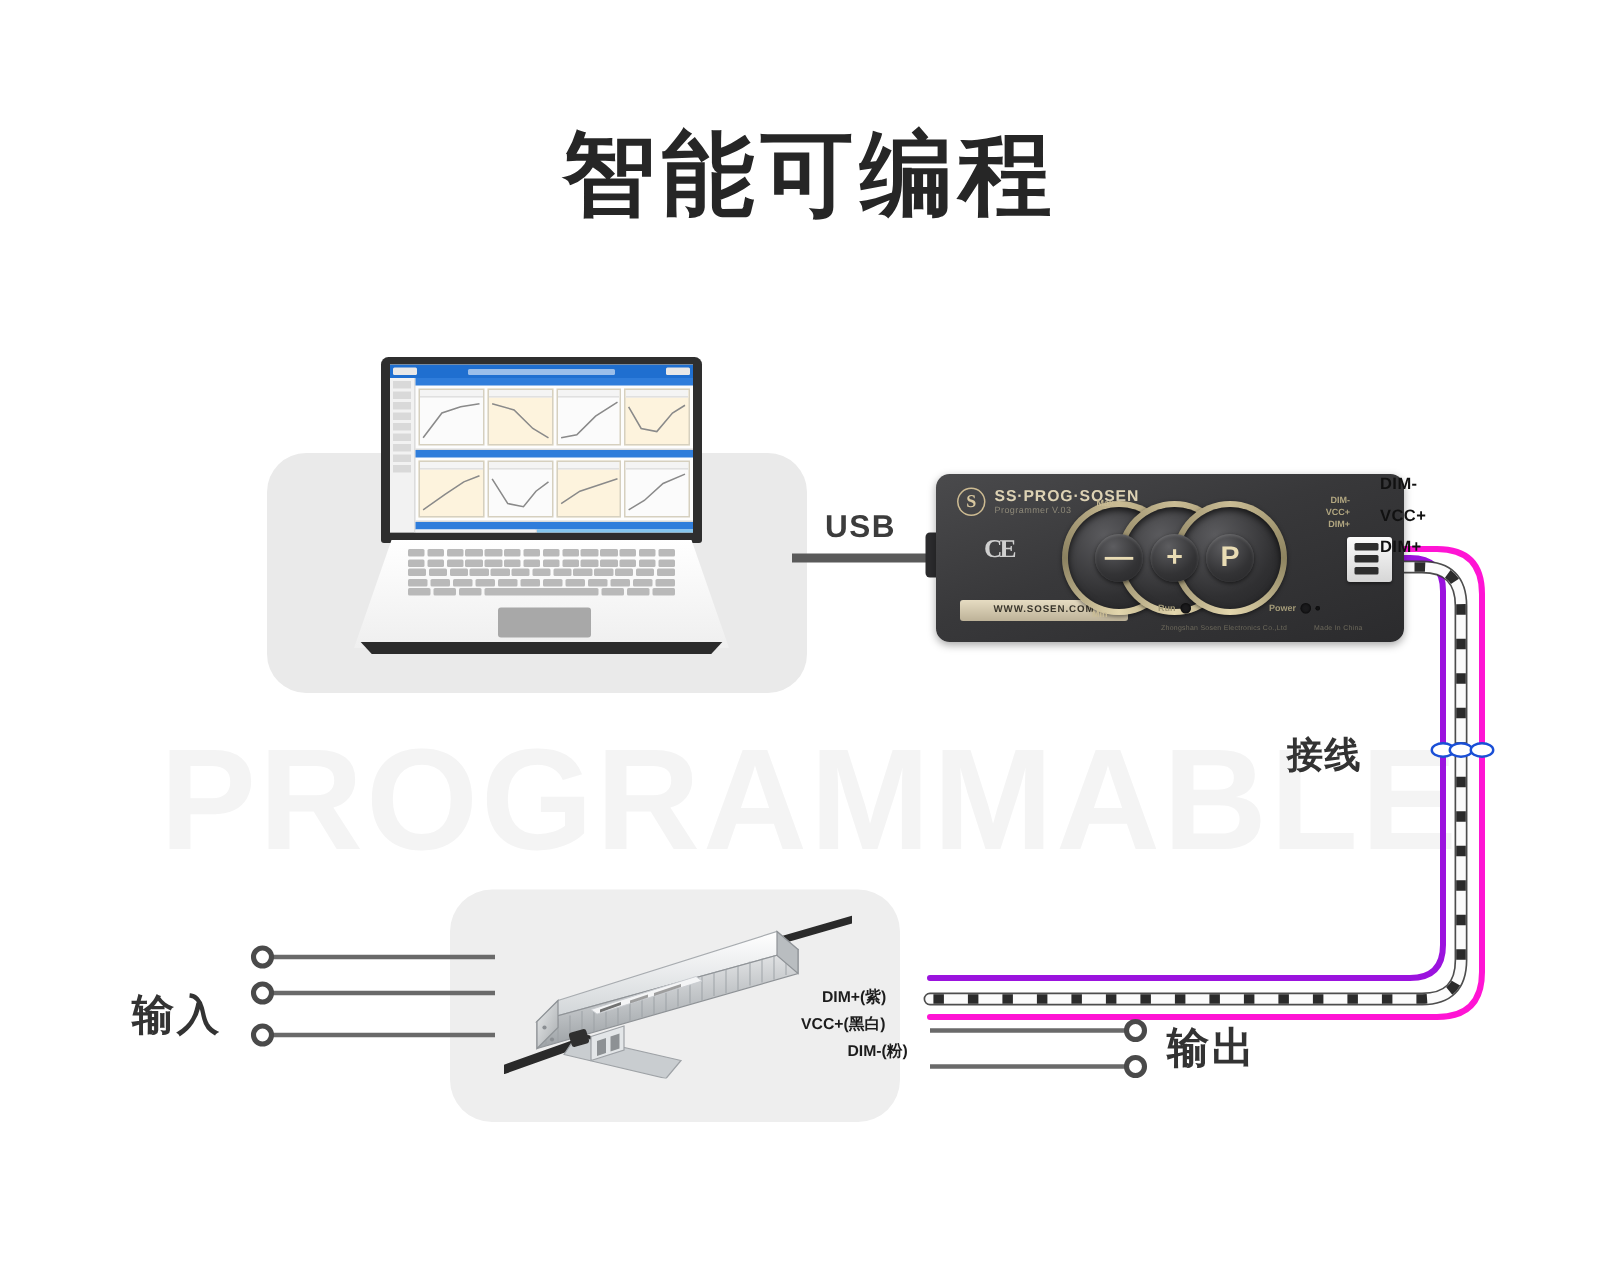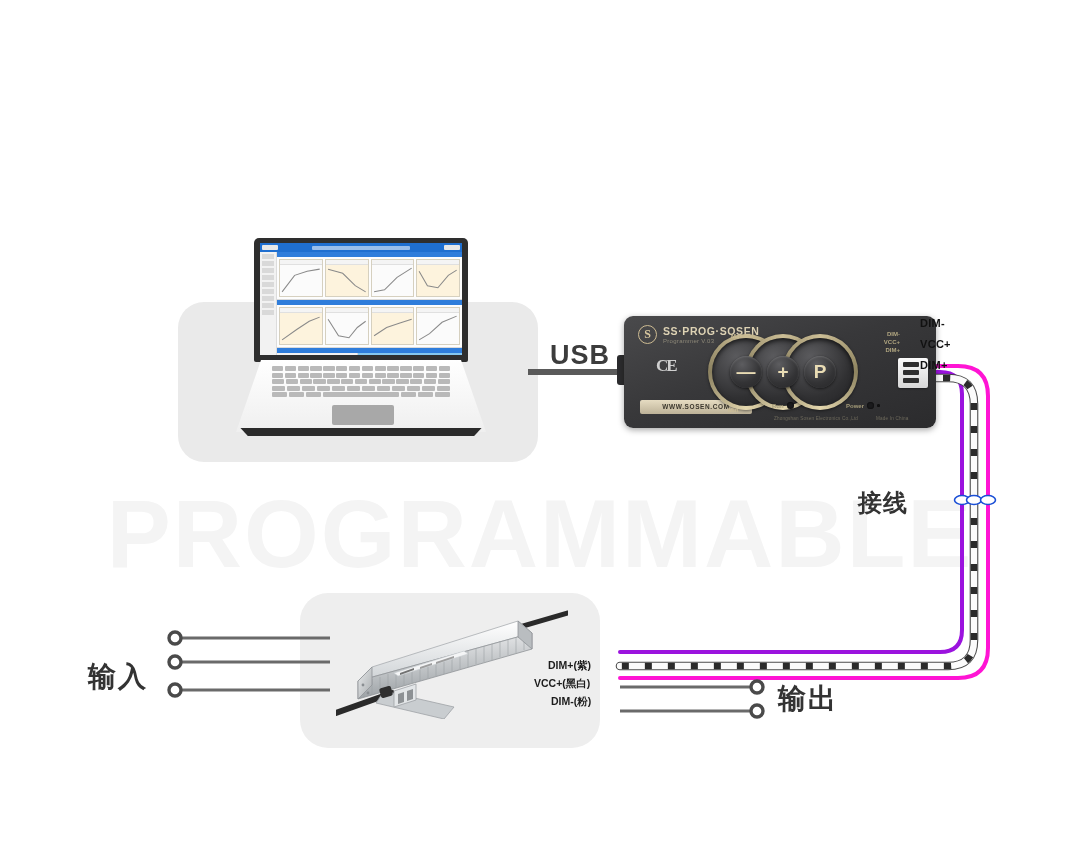--- a/index.html
+++ b/index.html
@@ -160,21 +160,21 @@
   
   .dim-right{ position:absolute; left:920px; top:313px; }
   .dim-right span{
     display:block; color:#111; font-size:11px; font-weight:bold;
     line-height:21px; letter-spacing:.3px;
   }
 
   
   .usb-label{
     position:absolute; left:550px; top:340px; color:#3c3c3c;
-    font-size:27px; font-weight:bold; letter-spacing:1px;
+    font-size:21px; font-weight:bold; letter-spacing:1px;
   }
 
   
   .splice-label{
     position:absolute; left:858px; top:487px; color:#333;
     font-size:24px; font-weight:bold; letter-spacing:1px;
   }
 
   
   .psu{ position:absolute; left:336px; top:607px; width:232px; height:112px; }
@@ -184,31 +184,32 @@
   .io-in{ left:88px; top:658px; }
   .io-out{ left:778px; top:680px; }
 
   
   .psu-wire-labels{ position:absolute; left:548px; top:656px; }
   .psu-wire-labels span{
     display:block; color:#1c1c1c; font-size:10.5px; font-weight:bold;
     line-height:18px; white-space:nowrap;
   }
   .psu-wire-labels span:nth-child(2){ margin-left:-14px; }
-  .psu-wire-labels span:nth-child(3){ margin-left:3px; }
+  .psu-wire-labels span:nth-child(3){ margin-left:17px; }
 
   svg.layer{ position:absolute; left:0; top:0; width:1080px; height:850px; pointer-events:none; }
 </style>
 </head>
 <body>
 
 <div id="stage">
 
   <div class="watermark">PROGRAMMABLE</div>
 
+  <div class="page-title">智能可编程</div>
 
   <div class="panel panel-laptop"></div>
   <div class="panel panel-psu"></div>
 
   <svg class="layer" viewBox="0 0 1080 850">
 
     <line x1="528" y1="372" x2="622" y2="372" stroke="#5a5a5a" stroke-width="6"></line>
 
     <path d="M 920 372 L 940 372 Q 962 372 962 394 L 962 630 Q 962 652 940 652 L 620 652" fill="none" stroke="#9b13de" stroke-width="4" stroke-linecap="round"></path>
 

